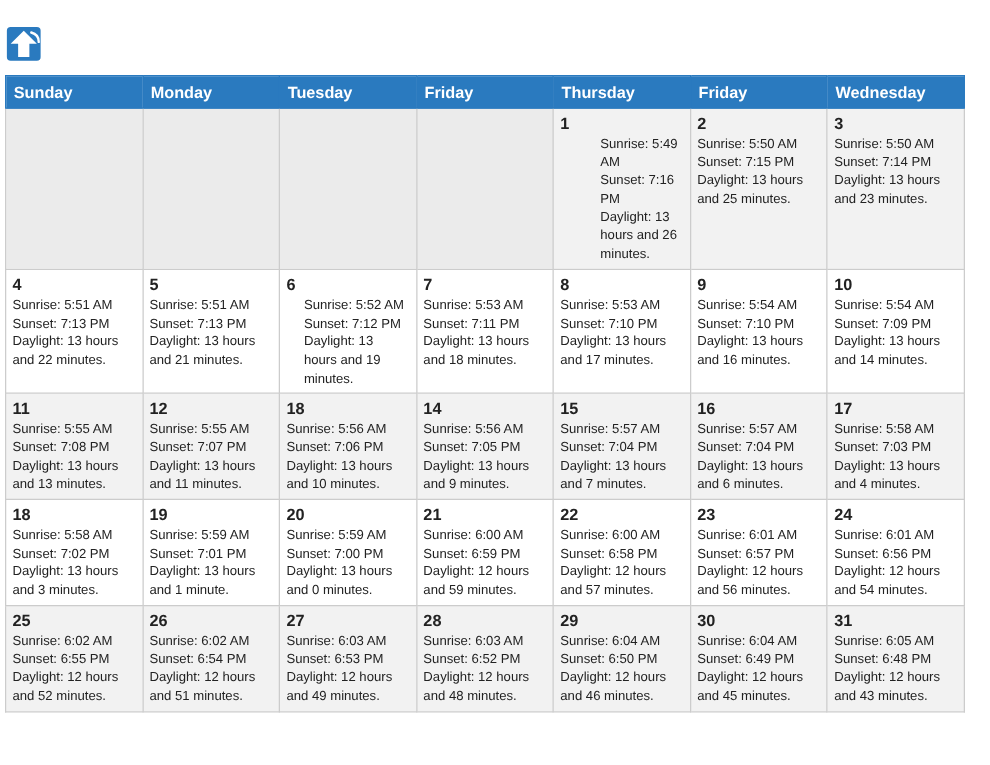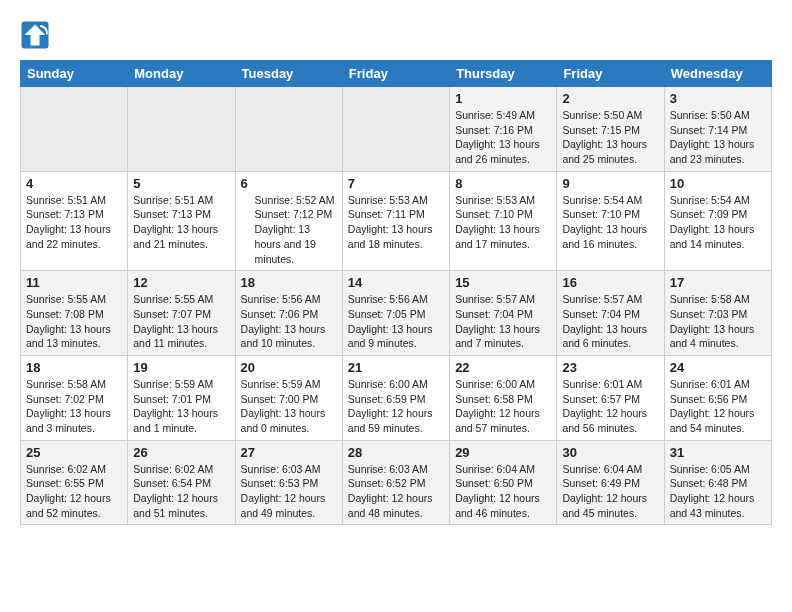--- a/index.html
+++ b/index.html
@@ -1,17 +1,17 @@
 <!DOCTYPE html>
 <html><head>
   <meta charset="utf-8">
   <style>
     * { box-sizing: border-box; margin: 0; padding: 0; }
     body { font-family: Arial, sans-serif; background: #fff; width: 792px; min-height: 612px; }
-    .page { padding: 20px 20px 10px 20px; }
+    .page { padding: 20px 20px 10px 4px; }
     .header { display: flex; justify-content: space-between; align-items: flex-start; margin-bottom: 10px; }
     .logo { display: flex; align-items: center; }
     .logo-text { font-size: 22px; font-weight: bold; color: #1a1a1a; line-height: 1.1; }
     .logo-text span { color: #2a7abf; }
     .logo-icon { width: 30px; height: 30px; margin-right: 4px; }
     .title-block { text-align: right; }
     .month-title { font-size: 42px; font-weight: bold; color: #1a1a1a; line-height: 1; }
     .location { font-size: 16px; color: #333; margin-top: 2px; }
     .calendar { width: 100%; border-collapse: collapse; }
     .calendar th { background: #2a7abf; color: #fff; text-align: left; padding: 5px 6px; font-size: 13px; border: 1px solid #2a7abf; }
@@ -57,21 +57,21 @@
         </tr>
     </thead>
     <tbody id="calendar-body">
     <tr class="row-shade">
           <td class="empty"></td>
           <td class="empty"></td>
           <td class="empty"></td>
           <td class="empty"></td>
           <td>
             <div class="day-num">1</div>
-            <div class="day-info" style="white-space: pre-line;">Sunrise: 5:49 AM
+            <div class="day-info" style="white-space: pre-line; margin-left: 32px;">Sunrise: 5:49 AM
 Sunset: 7:16 PM
 Daylight: 13 hours and 26 minutes.</div>
           </td>
           <td>
             <div class="day-num">2</div>
             <div class="day-info" style="white-space: pre-line;">Sunrise: 5:50 AM
 Sunset: 7:15 PM
 Daylight: 13 hours and 25 minutes.</div>
           </td>
           <td>

